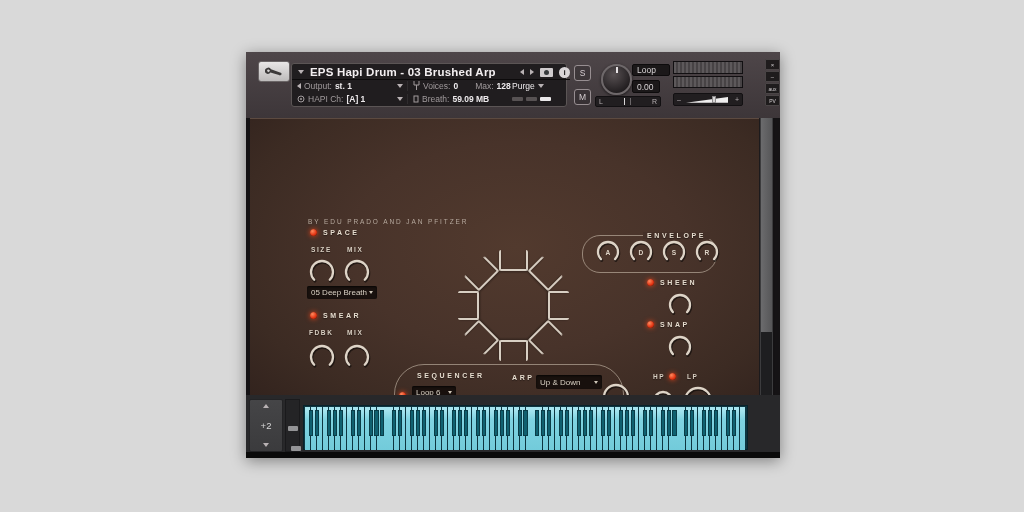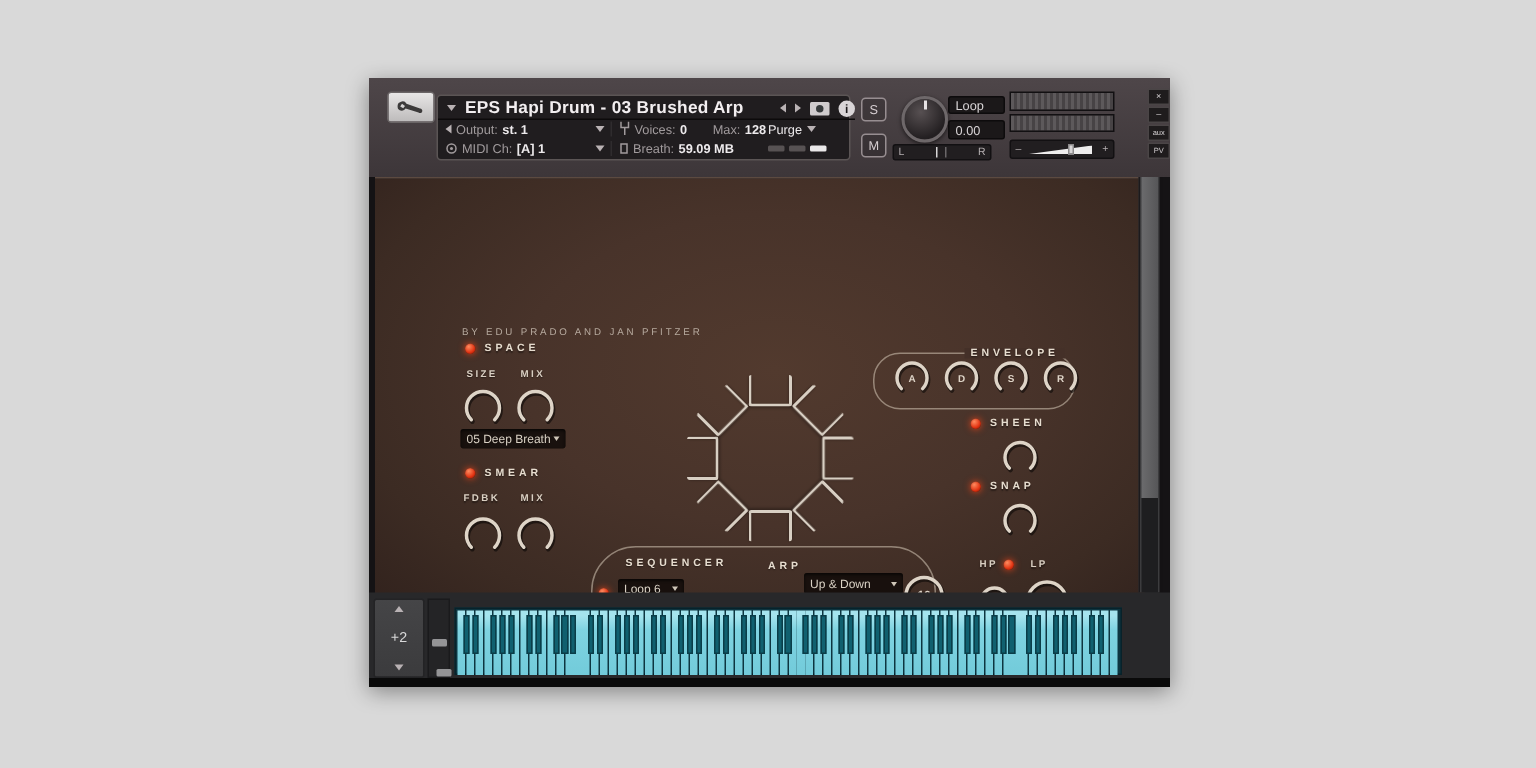--- a/index.html
+++ b/index.html
@@ -143,21 +143,21 @@
           <span class="hval" style="font-weight:normal">Purge</span>
           <span class="tri down"></span>
         </span>
       </div>
       <div class="hrow" style="top:28px">
         <span class="colA">
           <svg width="8" height="8" viewBox="0 0 8 8">
             <circle cx="4" cy="4" r="3" stroke="#a19b9d" fill="none"></circle>
                 <circle cx="4" cy="4" r="1" fill="#a19b9d"></circle>
           </svg>
-          <span class="hlabel">MIDI Ch:</span>
+          <span class="hlabel">HAPI Ch:</span>
           <span class="hval">[A] 1</span>
           <span style="flex:1"></span>
           <span class="tri down" style="margin-right:4px"></span>
         </span>
         <span class="colB">
           <svg width="6" height="8" viewBox="0 0 6 8">
             <rect x="1" y="1" width="4" height="6" stroke="#a19b9d" fill="none"></rect>
           </svg>
           <span class="hlabel">Breath:</span>
           <span class="hval">59.09 MB</span>
@@ -168,21 +168,21 @@
           <span class="mseg on"></span>
         </span>
       </div>
     </div>
 
     <div class="smbtn" style="left:328px;top:13px">S</div>
     <div class="smbtn" style="left:328px;top:37px">M</div>
 
     <div class="tuneknob"></div>
     <div class="dbox" style="left:386px;top:12px;width:38px;height:12px">Loop</div>
-    <div class="dbox" style="left:386px;top:28px;width:38px;height:13px">0.00</div>
+    <div class="dbox" style="left:386px;top:28px;width:28px;height:13px">0.00</div>
 
     <div class="strip" style="left:349px;top:44px;width:66px;height:11px">
       <span>L</span>
       <span style="width:5px;height:7px;border-left:1px solid #d8d6d7;border-right:1px solid #6b6769"></span>
       <span>R</span>
     </div>
 
     <div class="meter" style="left:427px;top:9px"></div>
     <div class="meter" style="left:427px;top:24px;height:12px"></div>
 
@@ -286,21 +286,21 @@
     <span class="slabel" style="left:410px;top:202px">SNAP</span>
     <div class="knob" style="left:416px;top:214px"><svg width="28" height="28" viewBox="0 0 28 28">
     <path d="M 6.929 21.070999999999998 A 10 10 0 1 1 21.070999999999998 21.070999999999998" fill="none" stroke="rgba(0,0,0,.5)" stroke-width="3.2" stroke-linecap="round" transform="translate(.7,1.2)"></path>
     <path d="M 6.929 21.070999999999998 A 10 10 0 1 1 21.070999999999998 21.070999999999998" fill="none" stroke="#ded4c7" stroke-width="2.3" stroke-linecap="round"></path>
 
   </svg></div>
 
     <div class="outline" style="left:144px;top:245px;width:228px;height:61px;border-radius:30px"></div>
     <span class="slabel" style="left:167px;top:253px">SEQUENCER</span>
     <span class="slabel" style="left:262px;top:255px">ARP</span>
-    <div class="pdrop" style="left:286px;top:263px;width:66px;height:14px">
+    <div class="pdrop" style="left:286px;top:256px;width:66px;height:14px">
       <span>Up &amp; Down</span>
       <span class="tri sm down"></span>
     </div>
     <span class="led" style="left:149px;top:273px"></span>
     <div class="pdrop" style="left:162px;top:267px;width:44px;height:13px">
       <span>Loop 6</span>
       <span class="tri sm down"></span>
     </div>
     <div class="pdrop" style="left:162px;top:283px;width:44px;height:12px">
       <span>1/16</span>

